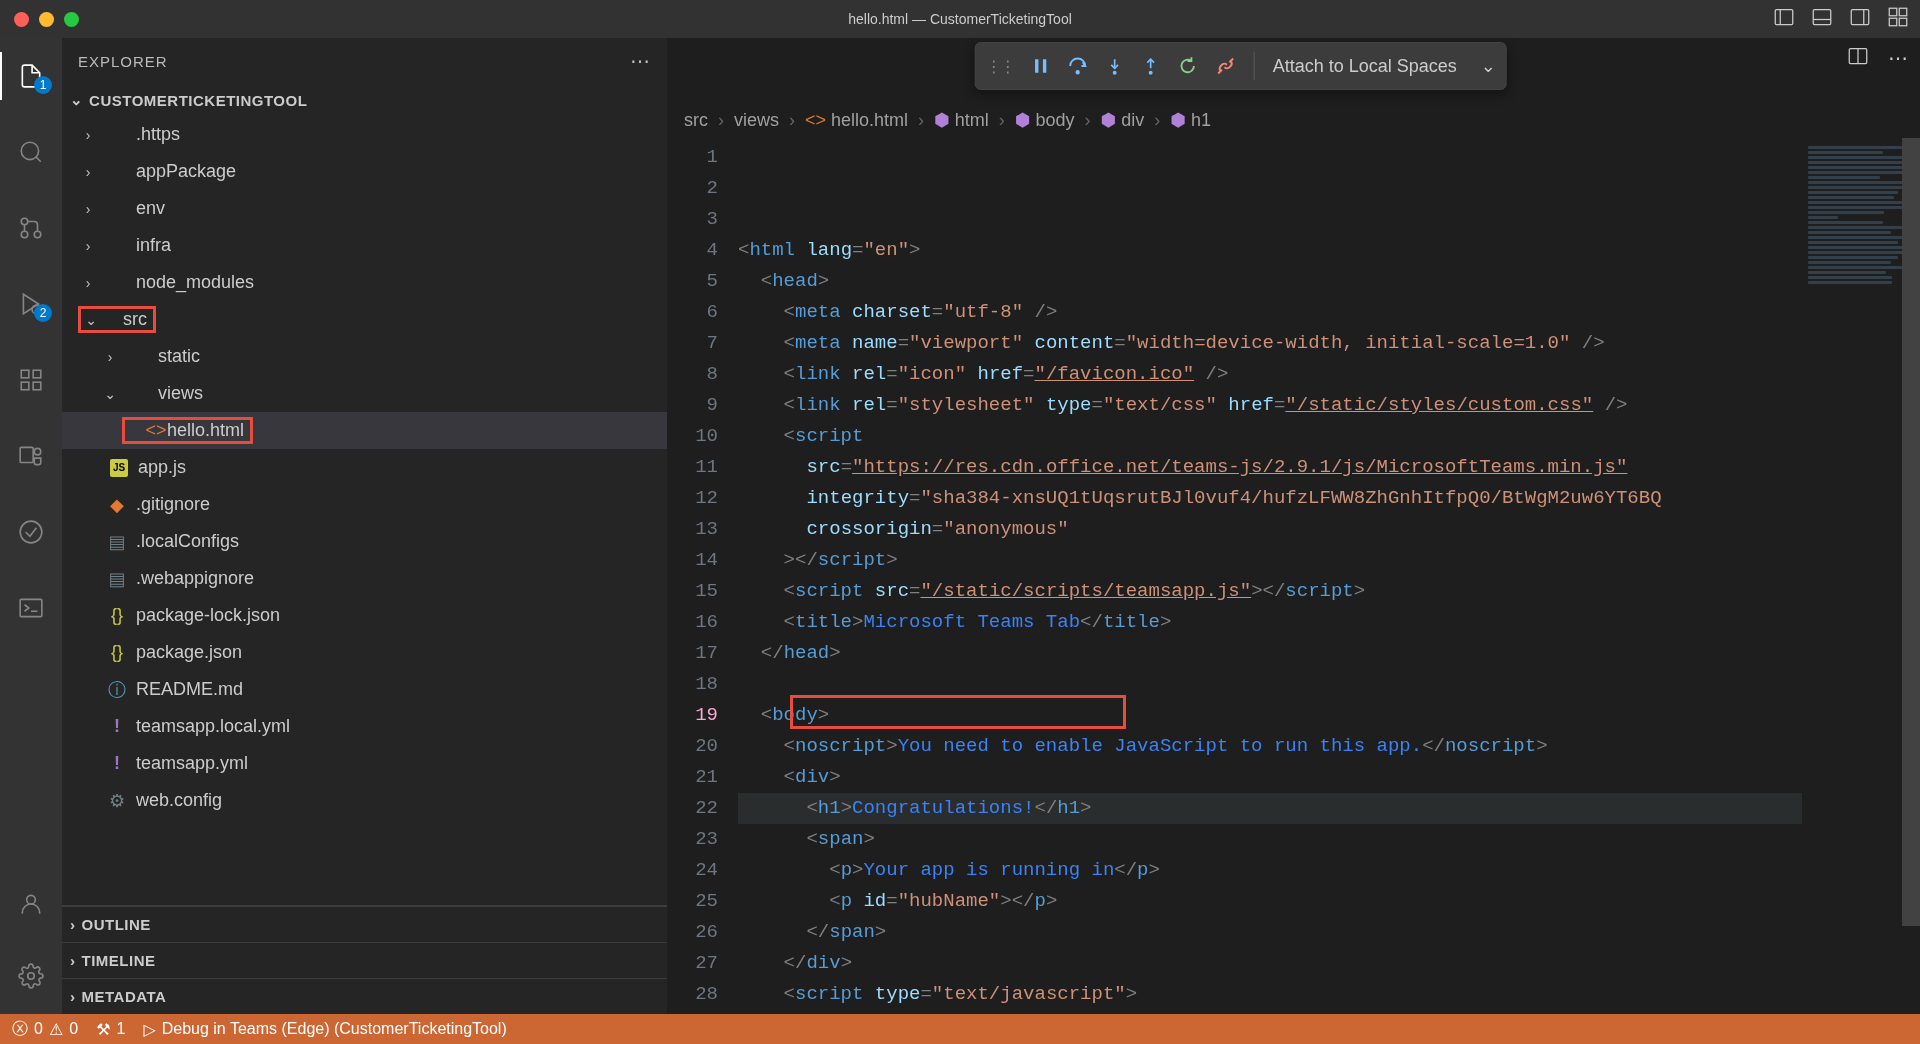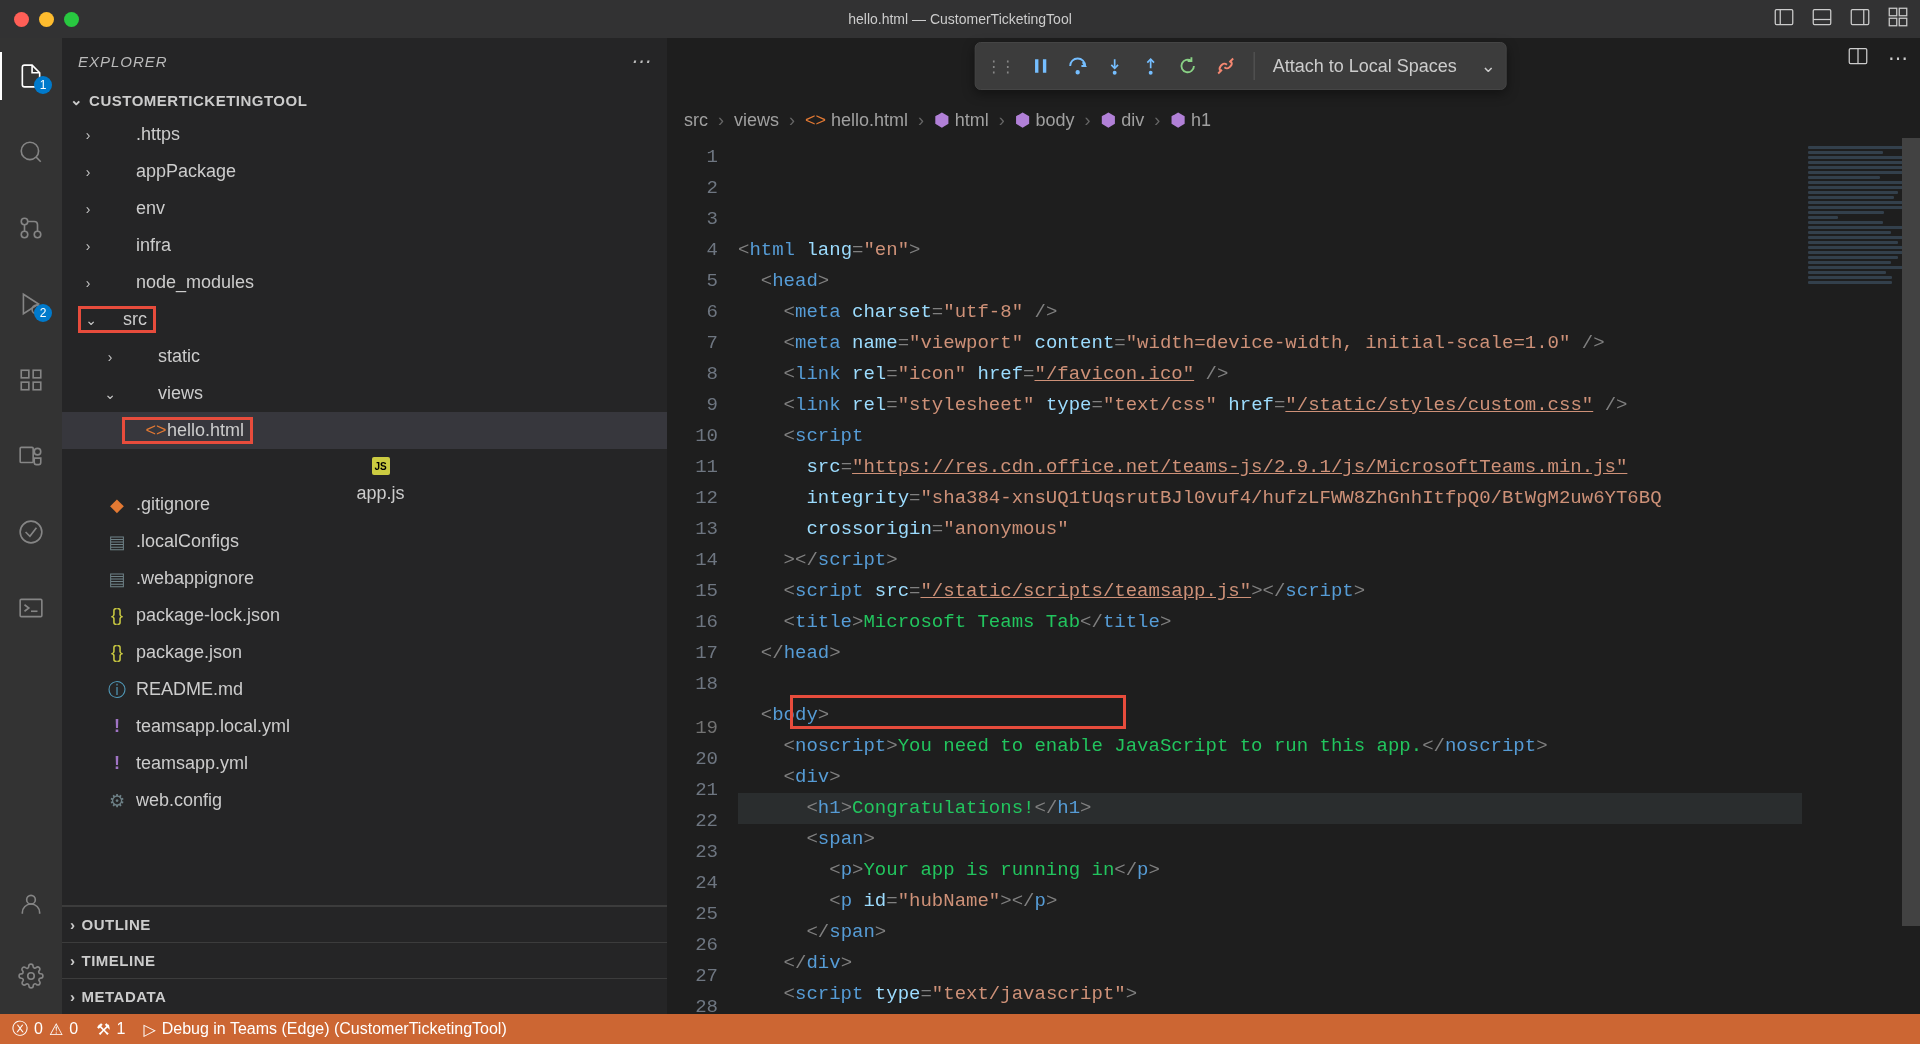--- a/index.html
+++ b/index.html
@@ -108,21 +108,20 @@
 }
 .sidebar-header {
   height: 46px;
   display: flex;
   align-items: center;
   justify-content: space-between;
   padding: 0 16px;
   font-size: 15px;
   letter-spacing: 1px;
   color: #bbbbbb;
-  font-style: italic;
 }
 .sidebar-header .dots { color: #bbb; font-size: 20px; }
 .project-header {
   height: 32px;
   display: flex;
   align-items: center;
   padding: 0 8px;
   font-weight: 700;
   font-size: 15px;
   letter-spacing: 0.5px;
@@ -223,38 +222,38 @@
 .gutter {
   width: 70px;
   text-align: right;
   padding-right: 20px;
   color: #6e7681;
   font-family: Menlo, Monaco, "Courier New", monospace;
   font-size: 19px;
   line-height: 31px;
   padding-top: 4px;
 }
-.gutter .active-ln { color: #737373; margin-top: 13px; }
+.gutter .active-ln { color: #f9a8d4; }
 .code {
   flex: 1;
   font-family: Menlo, Monaco, "Courier New", monospace;
   font-size: 19px;
   line-height: 31px;
   padding-top: 4px;
   white-space: pre;
   overflow: hidden;
   position: relative;
 }
 .code .line { height: 31px; }
 .code .line.highlighted { background: #2a2d2e; }
 .code .t-brk { color: #808080; }
 .code .t-tag { color: #569cd6; }
 .code .t-attr { color: #9cdcfe; }
 .code .t-str { color: #ce9178; }
-.code .t-txt { color: #22c55e; }
+.code .t-txt { color: #3b82f6; }
 .code .t-under { text-decoration: underline; }
 .code-highlight-box {
   position: absolute;
   border: 3px solid #e74c3c;
   pointer-events: none;
   top: 557px;
   left: 52px;
   width: 336px;
   height: 34px;
 }
@@ -461,21 +460,21 @@
         </div>
         <div class="tree-item selected" style="padding-left: 60px;">
           <span class="highlight-box">
             <span class="arrow"></span>
             <span class="icon">
               <span style="color:#e37933">&lt;&gt;</span>
             </span>
             <span>hello.html</span>
           </span>
         </div>
-        <div class="tree-item" style="padding-left: 32px; flex-direction: column;">
+        <div class="tree-item" style="padding-left: 18px;">
           <span class="arrow"></span>
           <span class="icon">
             <span class="file-icon-js">JS</span>
           </span>
           <span>app.js</span>
         </div>
         <div class="tree-item" style="padding-left: 16px;">
           <span class="arrow"></span>
           <span class="icon">
             <span style="color:#e37933">◆</span>

